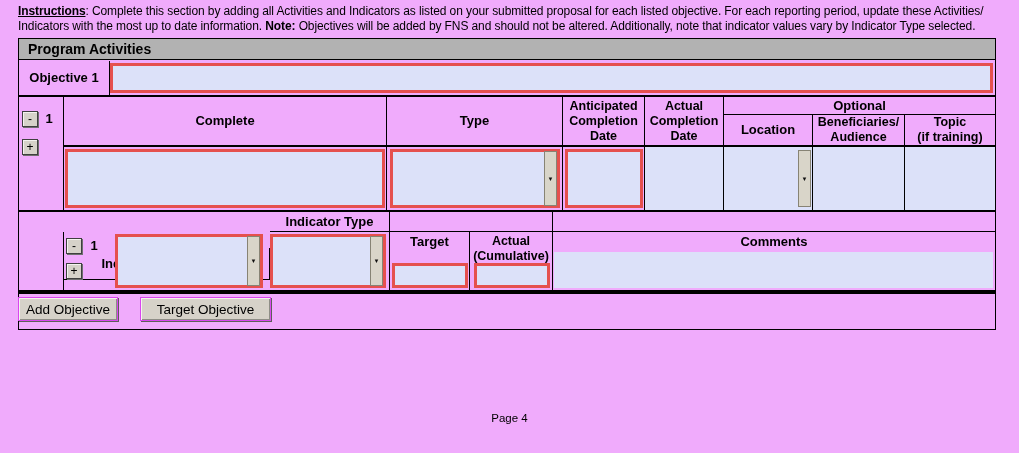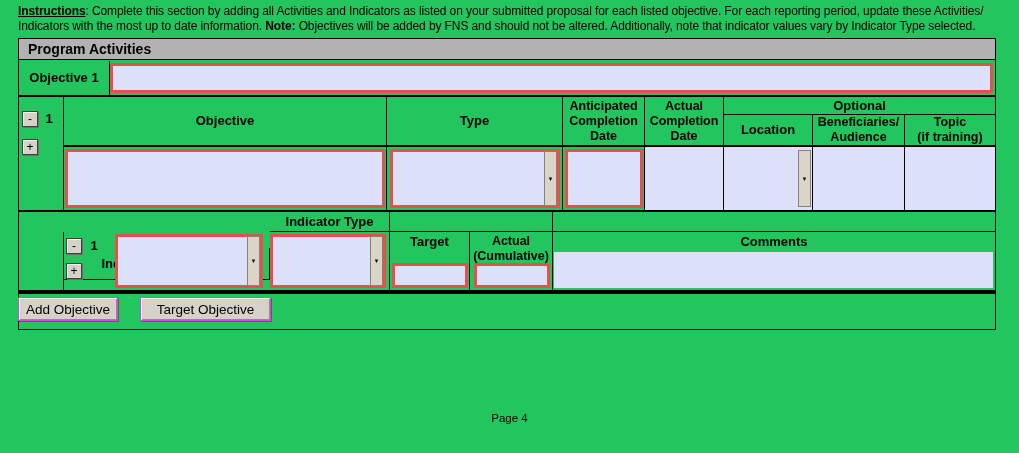--- a/index.html
+++ b/index.html
@@ -1,16 +1,16 @@
 <!DOCTYPE html>
 <html style="--blue: #dce1f9; --red: #e5504e; --graybar: #b2b2b2; --btnface: #d6d2c9;"><head>
 <meta charset="utf-8">
 <style>
   html,body{margin:0;padding:0;background:#fff;}
-  .page{position:relative;width:1019px;height:453px;background:#22c55e;overflow:hidden;
+  .page{position:relative;width:1019px;height:453px;background:#f0abfc;overflow:hidden;
         font-family:"Liberation Sans",sans-serif;color:#000;}
   .abs{position:absolute;box-sizing:border-box;}
   .cell{position:absolute;box-sizing:border-box;display:flex;align-items:center;justify-content:center;
         text-align:center;font-weight:bold;white-space:pre-line;border:0 solid #000;line-height:1.2;}
   .top{align-items:flex-start;padding-top:2px;}
   .bl{border-left-width:1px}.br{border-right-width:1px}.bb{border-bottom-width:1px}.bb2{border-bottom-width:2px}
   .line{position:absolute;background:#000;}
   .rfield{position:absolute;box-sizing:border-box;border:3px solid var(--red);background:var(--blue);}
   .bfill{position:absolute;box-sizing:border-box;background:var(--blue);}
   .combo{position:absolute;box-sizing:border-box;width:13px;background:#d9d5c9;border:1px solid #878374;
@@ -41,21 +41,21 @@
   </div>
 
   <div class="cell br" style="left:19px;top:61px;width:91px;height:34px;font-size:13px;">Objective 1</div>
   <div class="rfield" style="left:110px;top:63px;width:883px;height:30px;"></div>
   <div class="line" style="left:19px;top:95px;width:976px;height:2px;"></div>
 
   <div class="sqbtn" style="left:22px;top:111px;">-</div>
   <div class="cell" style="left:40px;top:111px;width:18px;height:16px;font-size:13px;">1</div>
   <div class="sqbtn" style="left:22px;top:139px;">+</div>
 
-  <div class="cell bl br bb2" style="left:63px;top:97px;width:324px;height:50px;font-size:13px;">Objective</div>
+  <div class="cell bl br bb2" style="left:63px;top:97px;width:324px;height:50px;font-size:13px;">Complete</div>
   <div class="cell br bb2" style="left:387px;top:97px;width:176px;height:50px;font-size:13px;text-align:center;">Type</div>
   <div class="cell br bb2" style="left:563px;top:97px;width:82px;height:50px;font-size:12.5px;">Anticipated
 Completion
 Date</div>
   <div class="cell br bb2" style="left:645px;top:97px;width:79px;height:50px;font-size:12.5px;">Actual
 Completion
 Date</div>
   <div class="cell bb" style="left:724px;top:97px;width:271px;height:18px;font-size:13px;">Optional</div>
   <div class="cell br bb2" style="left:724px;top:115px;width:89px;height:32px;font-size:13px;">Location</div>
   <div class="cell br bb2" style="left:813px;top:115px;width:92px;height:32px;font-size:12.5px;">Beneficiaries/

